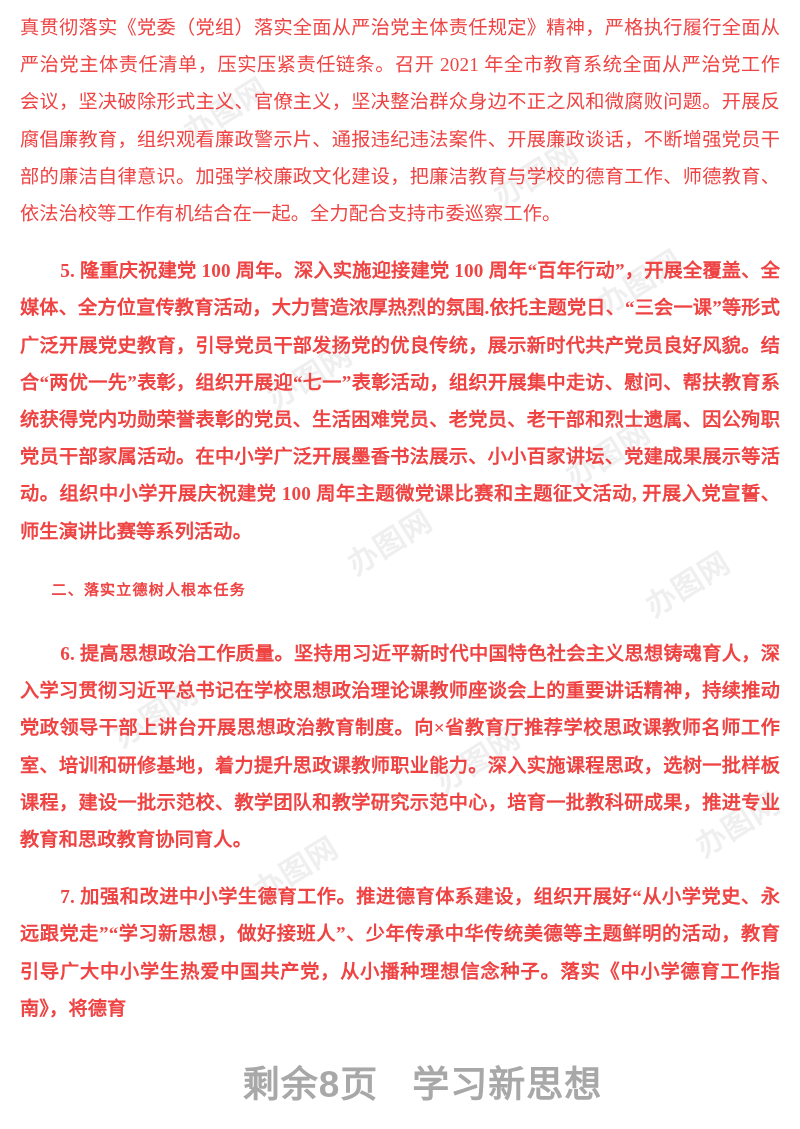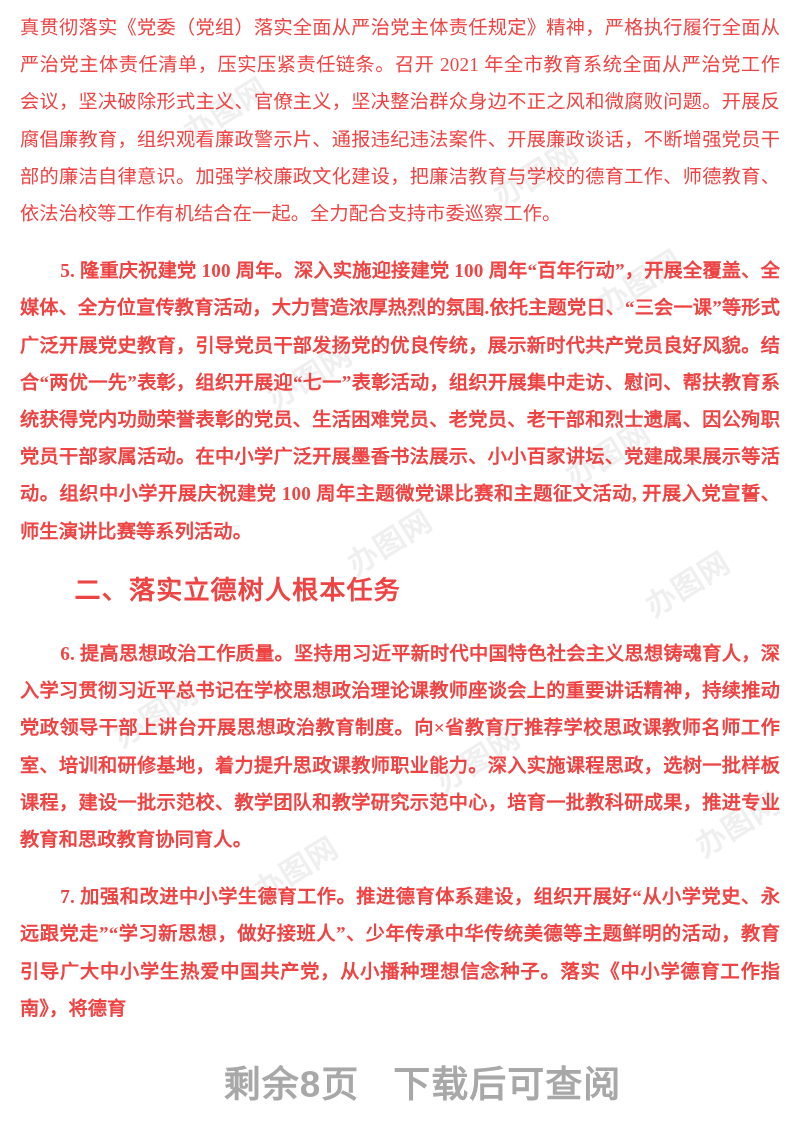--- a/index.html
+++ b/index.html
@@ -68,21 +68,21 @@
   }
 
   p.para.gap-before {
     margin-top: 20px;
     font-weight: bold;
   }
 
   h2.section-heading {
     font-weight: 700;
     text-indent: 2.1em;
-    font-size: 26px;
+    font-size: 15px;
     margin-top: 22px;
     letter-spacing: 1.2px;
   }
 
   .spacer-after-heading {
     height: 6px;
   }
 
   
   .download-banner {
@@ -135,16 +135,16 @@
 
     <div class="spacer-after-heading"></div>
 
     <p class="para indented gap-before">6. 提高思想政治工作质量。坚持用习近平新时代中国特色社会主义思想铸魂育人，深入学习贯彻习近平总书记在学校思想政治理论课教师座谈会上的重要讲话精神，持续推动党政领导干部上讲台开展思想政治教育制度。向×省教育厅推荐学校思政课教师名师工作室、培训和研修基地，着力提升思政课教师职业能力。深入实施课程思政，选树一批样板课程，建设一批示范校、教学团队和教学研究示范中心，培育一批教科研成果，推进专业教育和思政教育协同育人。</p>
 
     <p class="para indented gap-before">7. 加强和改进中小学生德育工作。推进德育体系建设，组织开展好“从小学党史、永远跟党走”“学习新思想，做好接班人”、少年传承中华传统美德等主题鲜明的活动，教育引导广大中小学生热爱中国共产党，从小播种理想信念种子。落实《中小学德育工作指南》，将德育</p>
 
   </div>
 
   <div class="download-banner">
-    <span>剩余8页</span><span class="banner-gap"></span><span>下载后可查阅</span>
+    <span>剩余8页</span><span class="banner-gap"></span><span>学习新思想</span>
   </div>
 
 </div>
 
 </body></html>

